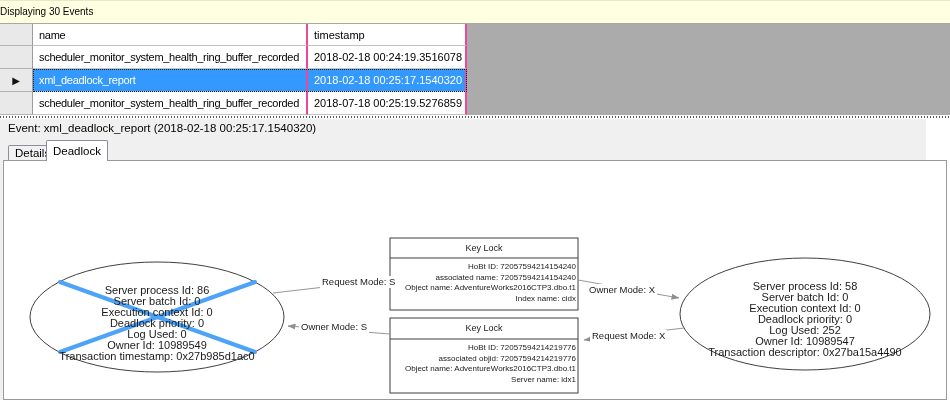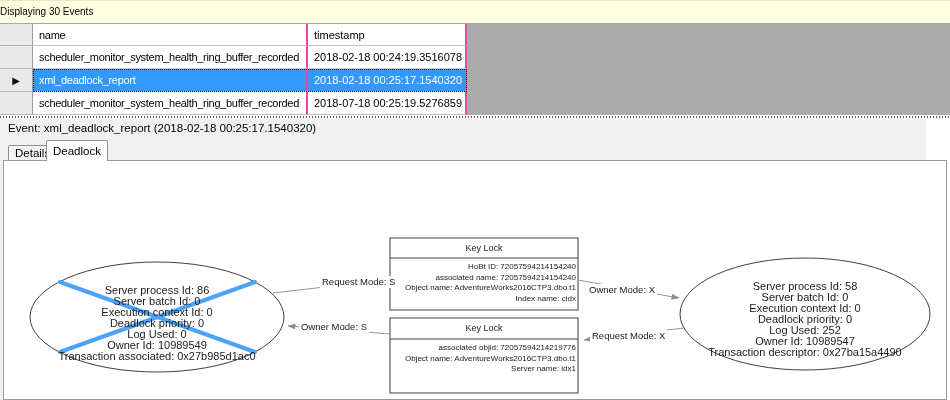--- a/index.html
+++ b/index.html
@@ -175,21 +175,21 @@
         <line class="edge" x1="684" y1="168" x2="584" y2="180" marker-end="url(#arr)"></line>
       </svg>
 
       <div class="node-text" style="left:37px; top:115px; width:240px;">
         <div>Server process Id: 86</div>
         <div>Server batch Id: 0</div>
         <div>Execution context Id: 0</div>
         <div>Deadlock priority: 0</div>
         <div>Log Used: 0</div>
         <div>Owner Id: 10989549</div>
-        <div>Transaction associated: 0x27b985d1ac0</div>
+        <div>Transaction timestamp: 0x27b985d1ac0</div>
       </div>
 
       <div class="node-text" style="left:685px; top:111px; width:240px;">
         <div>Server process Id: 58</div>
         <div>Server batch Id: 0</div>
         <div>Execution context Id: 0</div>
         <div>Deadlock priority: 0</div>
         <div>Log Used: 252</div>
         <div>Owner Id: 10989547</div>
         <div>Transaction descriptor: 0x27ba15a4490</div>
@@ -198,20 +198,21 @@
       <div class="rect-title" style="left:390px; top:81px; width:188px;">Key Lock</div>
       <div class="rect-text" style="left:392px; top:102px; width:184px;">
         <div>HoBt ID: 72057594214154240</div>
         <div>associated name: 72057594214154240</div>
         <div>Object name: AdventureWorks2016CTP3.dbo.t1</div>
         <div>Index name: cidx</div>
       </div>
 
       <div class="rect-title" style="left:390px; top:161px; width:188px;">Key Lock</div>
       <div class="rect-text" style="left:392px; top:183px; width:184px;">
+        <div>HoBt ID: 72057594214219776</div>
         <div>associated objid: 72057594214219776</div>
         <div>Object name: AdventureWorks2016CTP3.dbo.t1</div>
         <div>Server name: idx1</div>
       </div>
 
       <div class="edge-label" style="left:291px; top:116px;margin-left:29px;">Request Mode: S</div>
       <div class="edge-label" style="left:299px; top:161px;">Owner Mode: S</div>
       <div class="edge-label" style="left:587px; top:124px;">Owner Mode: X</div>
       <div class="edge-label" style="left:590px; top:170px;">Request Mode: X</div>
     </div>

